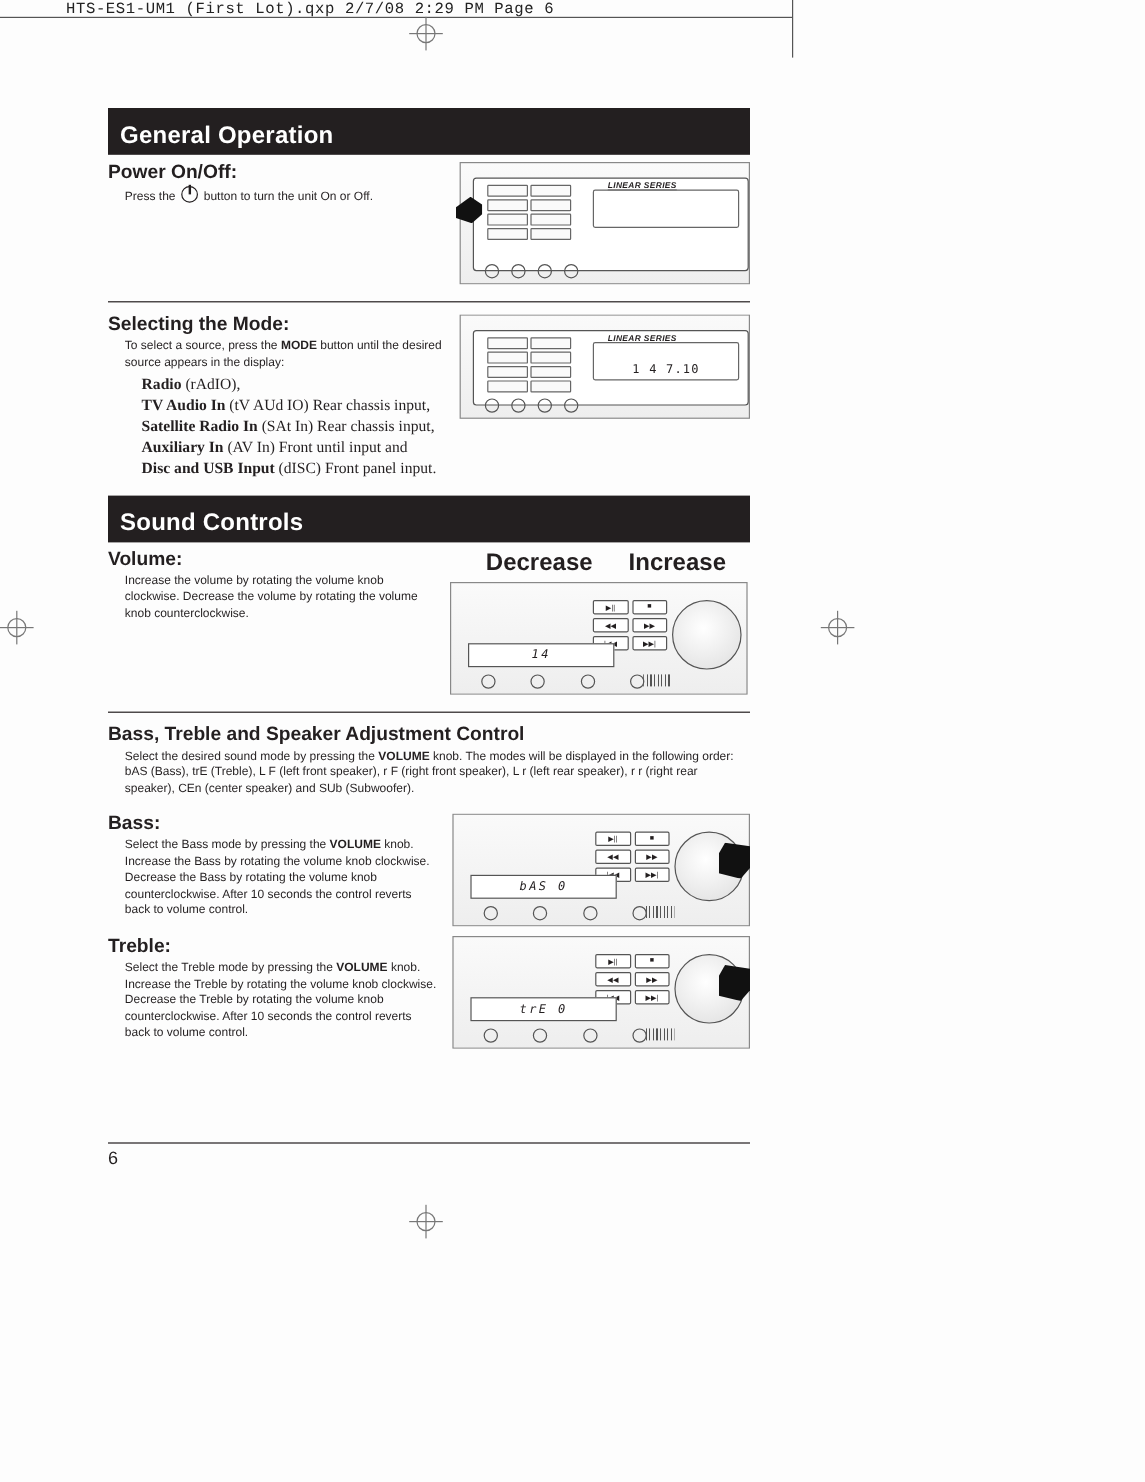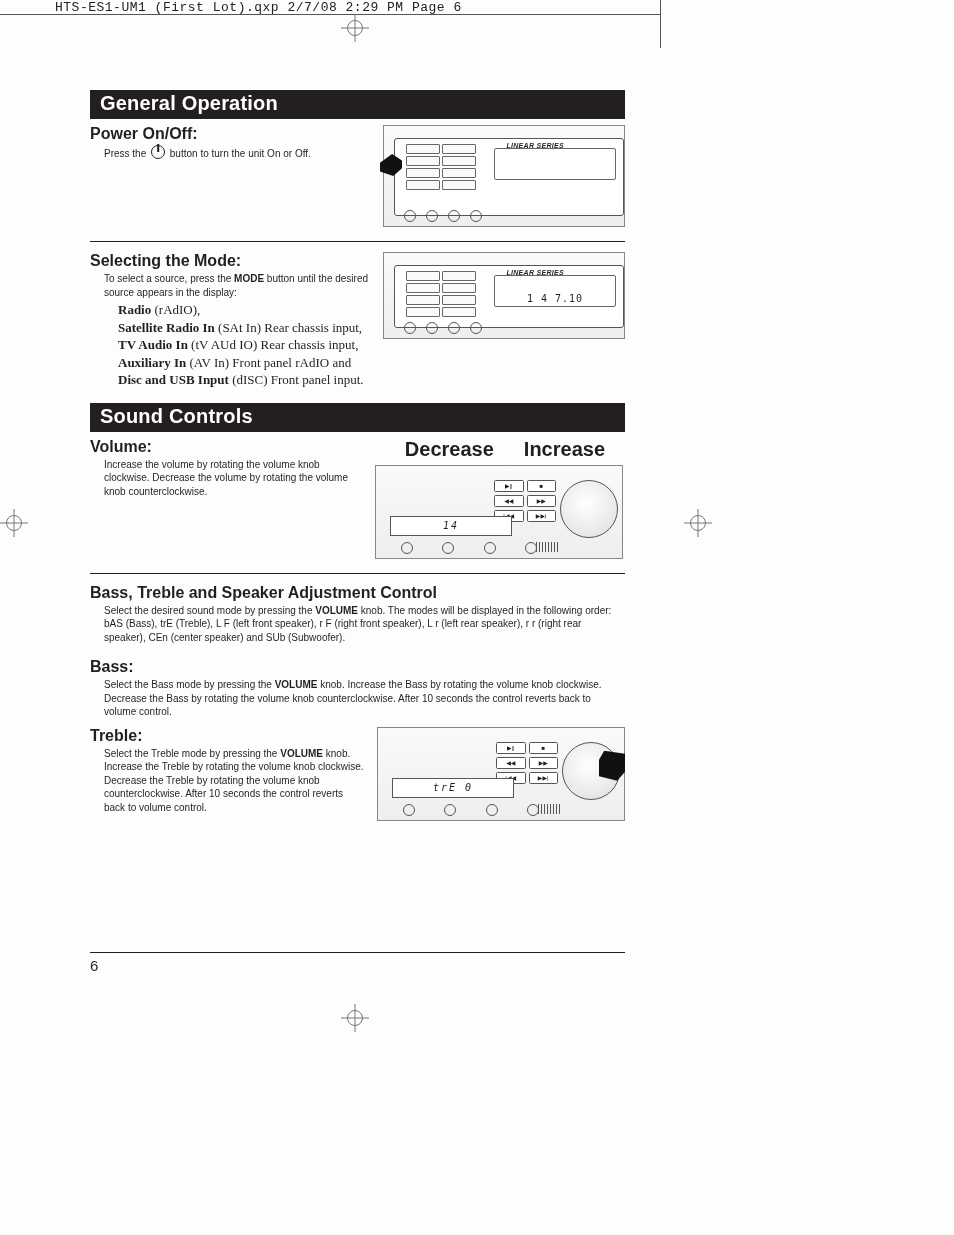--- a/index.html
+++ b/index.html
@@ -86,21 +86,21 @@
     left: 90px;
     width: 535px;
   }
 
   .section-bar {
     background: #231f20;
     color: #fff;
     font-family: "Arial Narrow", Arial, sans-serif;
     font-weight: bold;
     font-size: 20px;
-    padding: 2px 10px 4px 10px;
+    padding: 12px 10px 4px 10px;
     margin: 0 0 6px 0;
     letter-spacing: 0.2px;
   }
 
   .block {
     margin-bottom: 8px;
     overflow: hidden;
   }
 
   .subhead {
@@ -338,23 +338,23 @@
     <hr class="hr">
 
     <div class="block two-col">
       <div class="txt">
         <p class="subhead">Selecting the Mode:</p>
         <p class="body-text">
           <span>To select a source, press the </span><span class="b">MODE</span><span> button until the desired source appears in the display:</span>
         </p>
         <div class="indent-list">
           <div><span class="b">Radio</span><span> (rAdIO),</span></div>
+          <div><span class="b">TV Audio In</span><span> (tV AUd IO) Rear chassis input,</span></div>
           <div><span class="b">Satellite Radio In</span><span> (SAt In) Rear chassis input,</span></div>
-          <div><span class="b">TV Audio In</span><span> (tV AUd IO) Rear chassis input,</span></div>
-          <div><span class="b">Auxiliary In</span><span> (AV In) Front panel rAdIO and</span></div>
+          <div><span class="b">Auxiliary In</span><span> (AV In) Front until input and</span></div>
           <div><span class="b">Disc and USB Input</span><span> (dISC) Front panel input.</span></div>
         </div>
       </div>
       <div class="fig">
         <div class="fig-box radio-sketch mid">
           <div class="rs-face"></div>
           <div class="rs-btns">
               <div></div>
               <div></div>
               <div></div>
@@ -417,42 +417,63 @@
       <p class="body-text">
         <span>Select the desired sound mode by pressing the </span><span class="b">VOLUME</span><span> knob. The modes will be displayed in the following order: bAS (Bass), trE (Treble), L F (left front speaker), r F (right front speaker), L r (left rear speaker), r r (right rear speaker), CEn (center speaker) and SUb (Subwoofer).</span>
       </p>
     </div>
 
     <div class="block two-col" style="margin-top:14px">
       <div class="txt">
         <p class="subhead">Bass:</p>
         <p class="body-text">
           <span>Select the Bass mode by pressing the </span><span class="b">VOLUME</span><span> knob. Increase the Bass by rotating the volume knob clockwise. Decrease the Bass by rotating the volume knob counterclockwise. After 10 seconds the control reverts back to volume control.</span>
-        </p>
-      </div>
-    </div>
-
-    <div class="block two-col" style="margin-top:6px">
-      <div class="txt">
-        <p class="subhead">Treble:</p>
-        <p class="body-text">
-          <span>Select the Treble mode by pressing the </span><span class="b">VOLUME</span><span> knob. Increase the Treble by rotating the volume knob clockwise. Decrease the Treble by rotating the volume knob counterclockwise. After 10 seconds the control reverts back to volume control.</span>
         </p>
       </div>
       <div class="fig">
         <div class="fig-box radio-sketch2">
           <div class="rs2-pad">
               <div>▶||</div>
               <div>■</div>
               <div>◀◀</div>
               <div>▶▶</div>
               <div>|◀◀</div>
               <div>▶▶|</div>
             </div>
           <div class="rs2-knob hand"></div>
+          <div class="rs2-lcd">bAS    0</div>
+          <div class="rs2-grille"></div>
+          <div class="rs2-ports">
+              <span></span>
+              <span></span>
+              <span></span>
+              <span></span>
+            </div>
+        </div>
+      </div>
+    </div>
+
+    <div class="block two-col" style="margin-top:6px">
+      <div class="txt">
+        <p class="subhead">Treble:</p>
+        <p class="body-text">
+          <span>Select the Treble mode by pressing the </span><span class="b">VOLUME</span><span> knob. Increase the Treble by rotating the volume knob clockwise. Decrease the Treble by rotating the volume knob counterclockwise. After 10 seconds the control reverts back to volume control.</span>
+        </p>
+      </div>
+      <div class="fig">
+        <div class="fig-box radio-sketch2">
+          <div class="rs2-pad">
+              <div>▶||</div>
+              <div>■</div>
+              <div>◀◀</div>
+              <div>▶▶</div>
+              <div>|◀◀</div>
+              <div>▶▶|</div>
+            </div>
+          <div class="rs2-knob hand"></div>
           <div class="rs2-lcd">trE    0</div>
           <div class="rs2-grille"></div>
           <div class="rs2-ports">
               <span></span>
               <span></span>
               <span></span>
               <span></span>
             </div>
         </div>
       </div>

